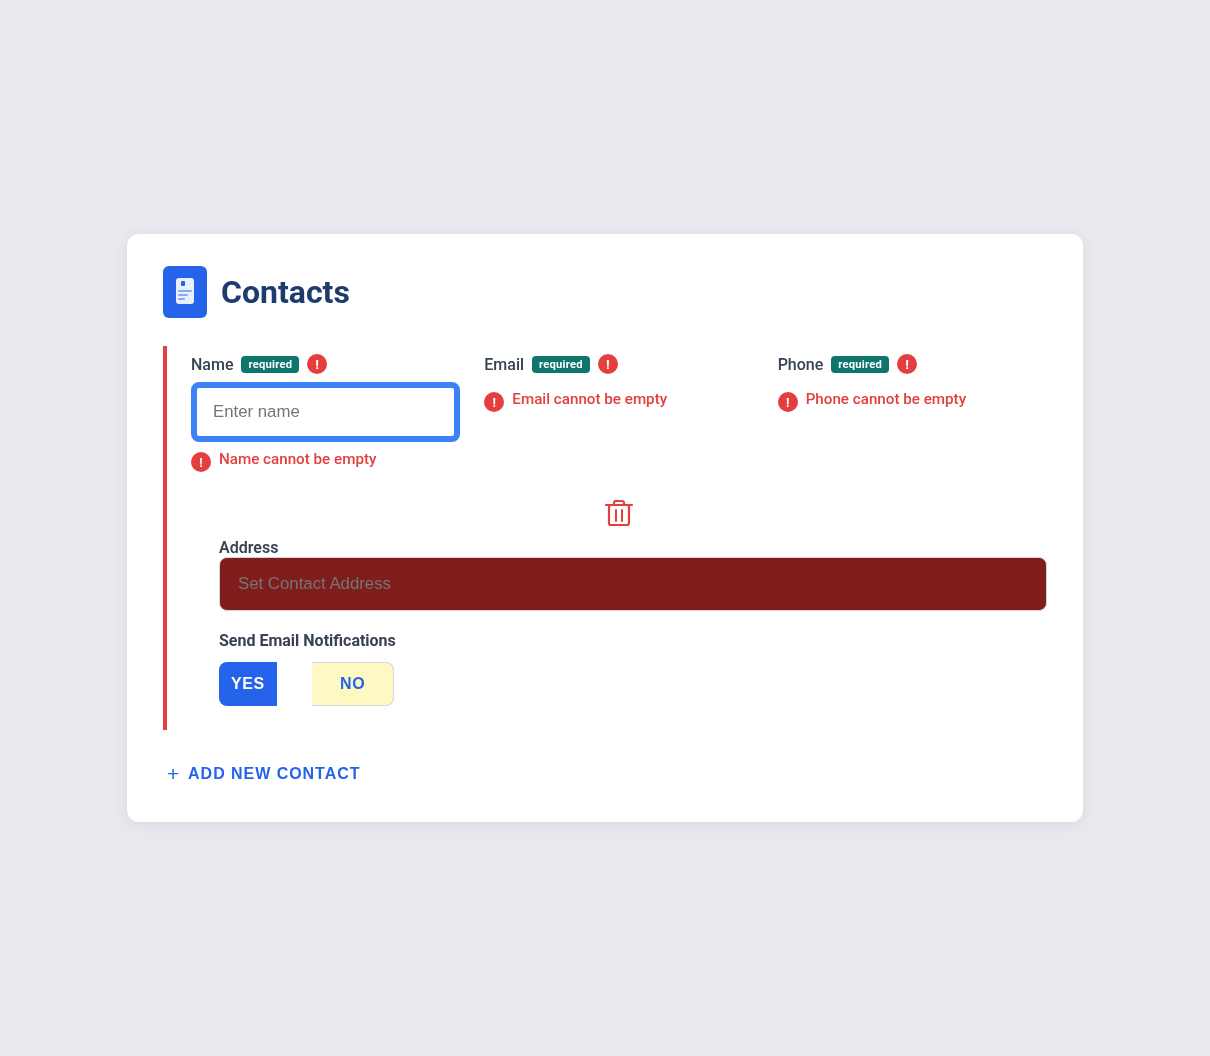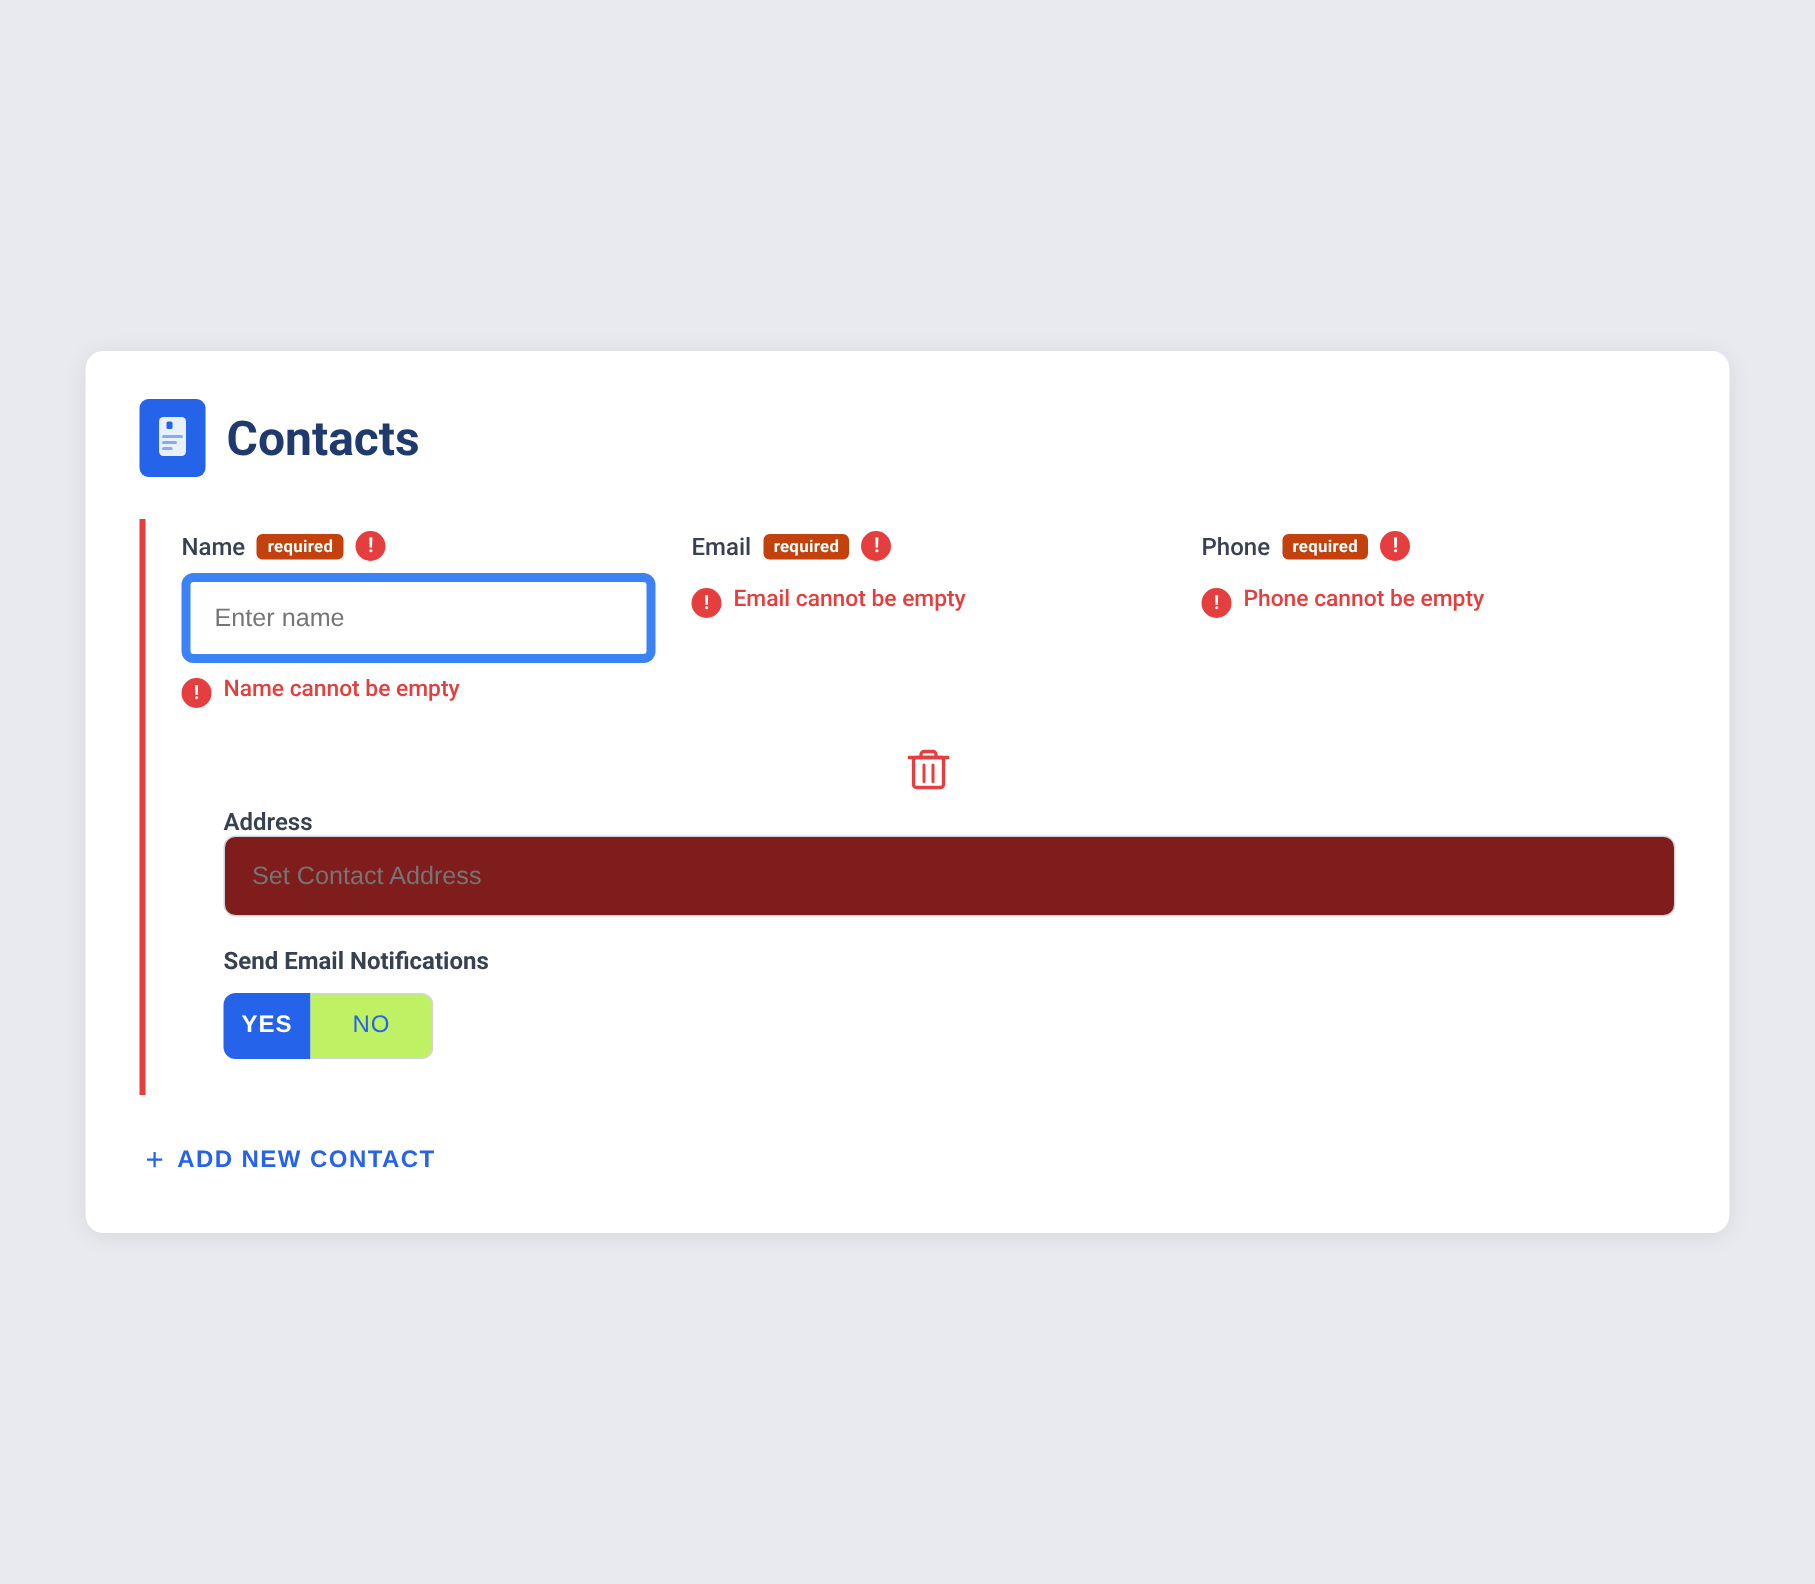--- a/index.html
+++ b/index.html
@@ -8,21 +8,21 @@
       display: flex;
       justify-content: center;
       align-items: center;
       min-height: 100vh;
       font-family: -apple-system, BlinkMacSystemFont, 'Segoe UI', Roboto, sans-serif;
     }
     .card {
       background: #fff;
       border-radius: 12px;
       padding: 32px 36px 36px 36px;
-      width: 1096px;
+      width: 956px;
       max-width: 98vw;
       box-shadow: 0 2px 16px rgba(0,0,0,0.08);
     }
     .card-header {
       display: flex;
       align-items: center;
       gap: 14px;
       margin-bottom: 28px;
     }
     .contacts-icon {
@@ -66,21 +66,21 @@
       align-items: center;
       gap: 8px;
       margin-bottom: 8px;
     }
     .field-label {
       font-size: 1rem;
       font-weight: 500;
       color: #374151;
     }
     .required-badge {
-      background: #c2410c;
+      background: #0f766e;
       color: #fff;
       font-size: 0.7rem;
       font-weight: 700;
       padding: 2px 7px;
       border-radius: 4px;
       text-transform: lowercase;
       letter-spacing: 0.02em;
     }
     .exclaim-icon {
       width: 20px;
@@ -184,30 +184,31 @@
       color: #fff;
       font-weight: 700;
       font-size: 1rem;
       border: none;
       border-radius: 8px 0 0 8px;
       padding: 12px 12px;
       cursor: pointer;
       letter-spacing: 0.04em;
     }
     .toggle-no {
-      background: #bef264;
+      background: #fef9c3;
       color: #2563eb;
-      font-weight: 400;
+      font-weight: 700;
       font-size: 1rem;
       border: 1.5px solid #d1d5db;
       border-left: none;
       border-radius: 0 8px 8px 0;
       padding: 12px 28px;
       cursor: pointer;
       letter-spacing: 0.04em;
+      margin-left: 35px;
     }
     .add-contact-row {
       display: flex;
       align-items: center;
       gap: 10px;
       padding-left: 4px;
       margin-top: 32px;
     }
     .add-contact-btn {
       background: none;

